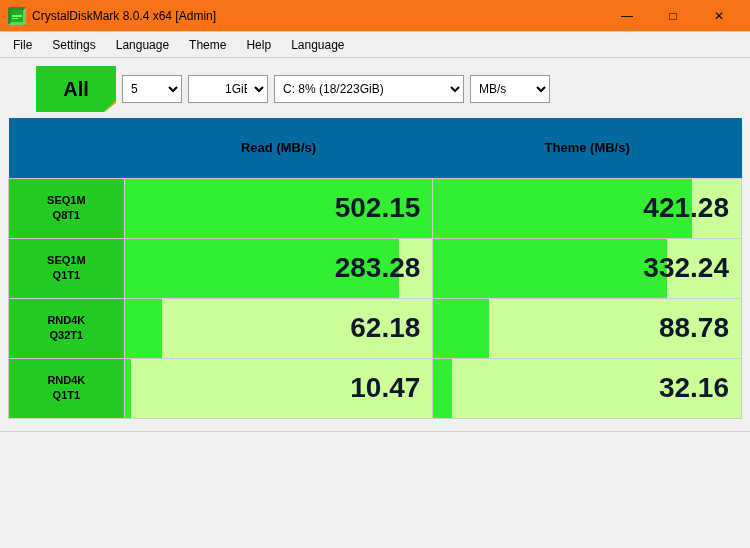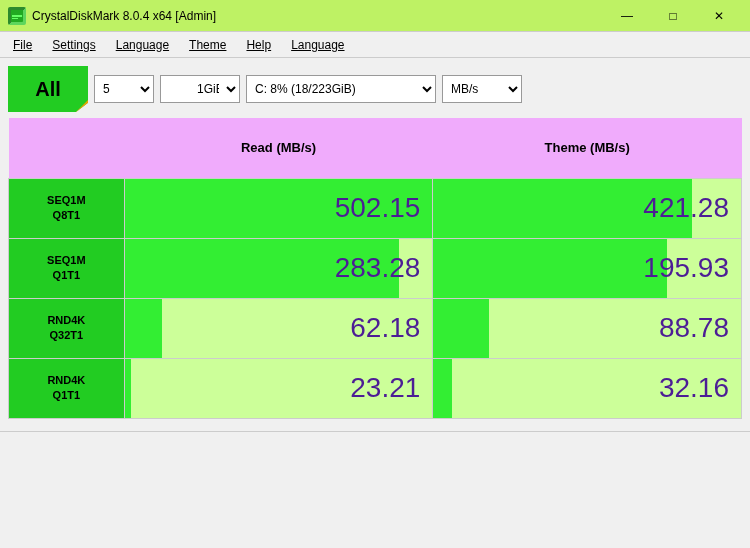--- a/index.html
+++ b/index.html
@@ -9,21 +9,21 @@
       font-family: 'Segoe UI', Arial, sans-serif;
       background: #f0f0f0;
       overflow: hidden;
     }
 
     
     .title-bar {
       display: flex;
       align-items: center;
       justify-content: space-between;
-      background: #bef264;
+      background: #f97316;
       height: 32px;
       padding: 0 8px;
       border-bottom: 1px solid #ccc;
     }
     .title-left {
       display: flex;
       align-items: center;
       gap: 6px;
     }
     .app-icon {
@@ -58,21 +58,20 @@
 
     
     .menu-bar {
       display: flex;
       align-items: center;
       height: 26px;
       padding: 0 4px;
       background: #f0f0f0;
       border-bottom: 1px solid #ccc;
       gap: 2px;
-      text-decoration: underline;
     }
     .menu-item {
       padding: 2px 8px;
       font-size: 12px;
       cursor: pointer;
       border: 1px solid transparent;
     }
 
     
     .main {
@@ -91,20 +90,21 @@
       background: #22cc22;
       color: #000;
       font-weight: bold;
       font-size: 20px;
       border: none;
       width: 80px;
       height: 46px;
       cursor: pointer;
       position: relative;
       clip-path: polygon(0 0, 100% 0, 100% 80%, 85% 100%, 0 100%);
+      margin-left: 28px;
     }
     .btn-all::after {
       content: '';
       position: absolute;
       bottom: 0;
       right: 0;
       width: 0;
       height: 0;
       border-style: solid;
       border-width: 0 0 12px 12px;
@@ -127,43 +127,43 @@
     
     .results-table {
       width: 100%;
       border-collapse: collapse;
     }
     .results-table th {
       font-size: 13px;
       font-weight: bold;
       text-align: center;
       padding: 4px 0;
-      background: #f0abfc;
+      background: #0369a1;
     }
     .results-table td {
       border: 1px solid #ccc;
       padding: 12px;
     }
     .label-cell {
       background: #22cc22;
       width: 90px;
       text-align: center;
       font-size: 11px;
       font-weight: bold;
       color: #000;
       line-height: 1.4;
       padding: 8px 4px;
     }
     .value-cell {
       background: #ccff99;
       position: relative;
       text-align: right;
       font-size: 28px;
-      font-weight: normal;
-      color: #4c1d95;
+      font-weight: bold;
+      color: #0f172a;
       padding: 4px 10px;
       width: 240px;
       overflow: hidden;
     }
     .value-cell .bar {
       position: absolute;
       left: 0;
       top: 0;
       bottom: 0;
       background: #33ee33;
@@ -259,30 +259,30 @@
     </thead>
     <tbody id="table-body">
     <tr>
           <td class="label-cell"><span>SEQ1M<br>Q8T1</span></td>
           <td class="value-cell"><div class="bar" style="width: 100%;"></div><span class="val-text">502.15</span></td>
           <td class="value-cell"><div class="bar" style="width: 84%;"></div><span class="val-text">421.28</span></td>
         </tr>
         <tr>
           <td class="label-cell"><span>SEQ1M<br>Q1T1</span></td>
           <td class="value-cell"><div class="bar" style="width: 89%;"></div><span class="val-text">283.28</span></td>
-          <td class="value-cell"><div class="bar" style="width: 76%;"></div><span class="val-text">195.93</span></td>
+          <td class="value-cell"><div class="bar" style="width: 76%;"></div><span class="val-text">332.24</span></td>
         </tr>
         <tr>
           <td class="label-cell"><span>RND4K<br>Q32T1</span></td>
           <td class="value-cell"><div class="bar" style="width: 12%;"></div><span class="val-text">62.18</span></td>
           <td class="value-cell"><div class="bar" style="width: 18%;"></div><span class="val-text">88.78</span></td>
         </tr>
         <tr>
           <td class="label-cell"><span>RND4K<br>Q1T1</span></td>
-          <td class="value-cell"><div class="bar" style="width: 2%;"></div><span class="val-text">23.21</span></td>
+          <td class="value-cell"><div class="bar" style="width: 2%;"></div><span class="val-text">10.47</span></td>
           <td class="value-cell"><div class="bar" style="width: 6%;"></div><span class="val-text">32.16</span></td>
         </tr>
       </tbody>
   </table>
 </div>
 
 <div class="status-bar">
   <span></span>
 </div>
 

